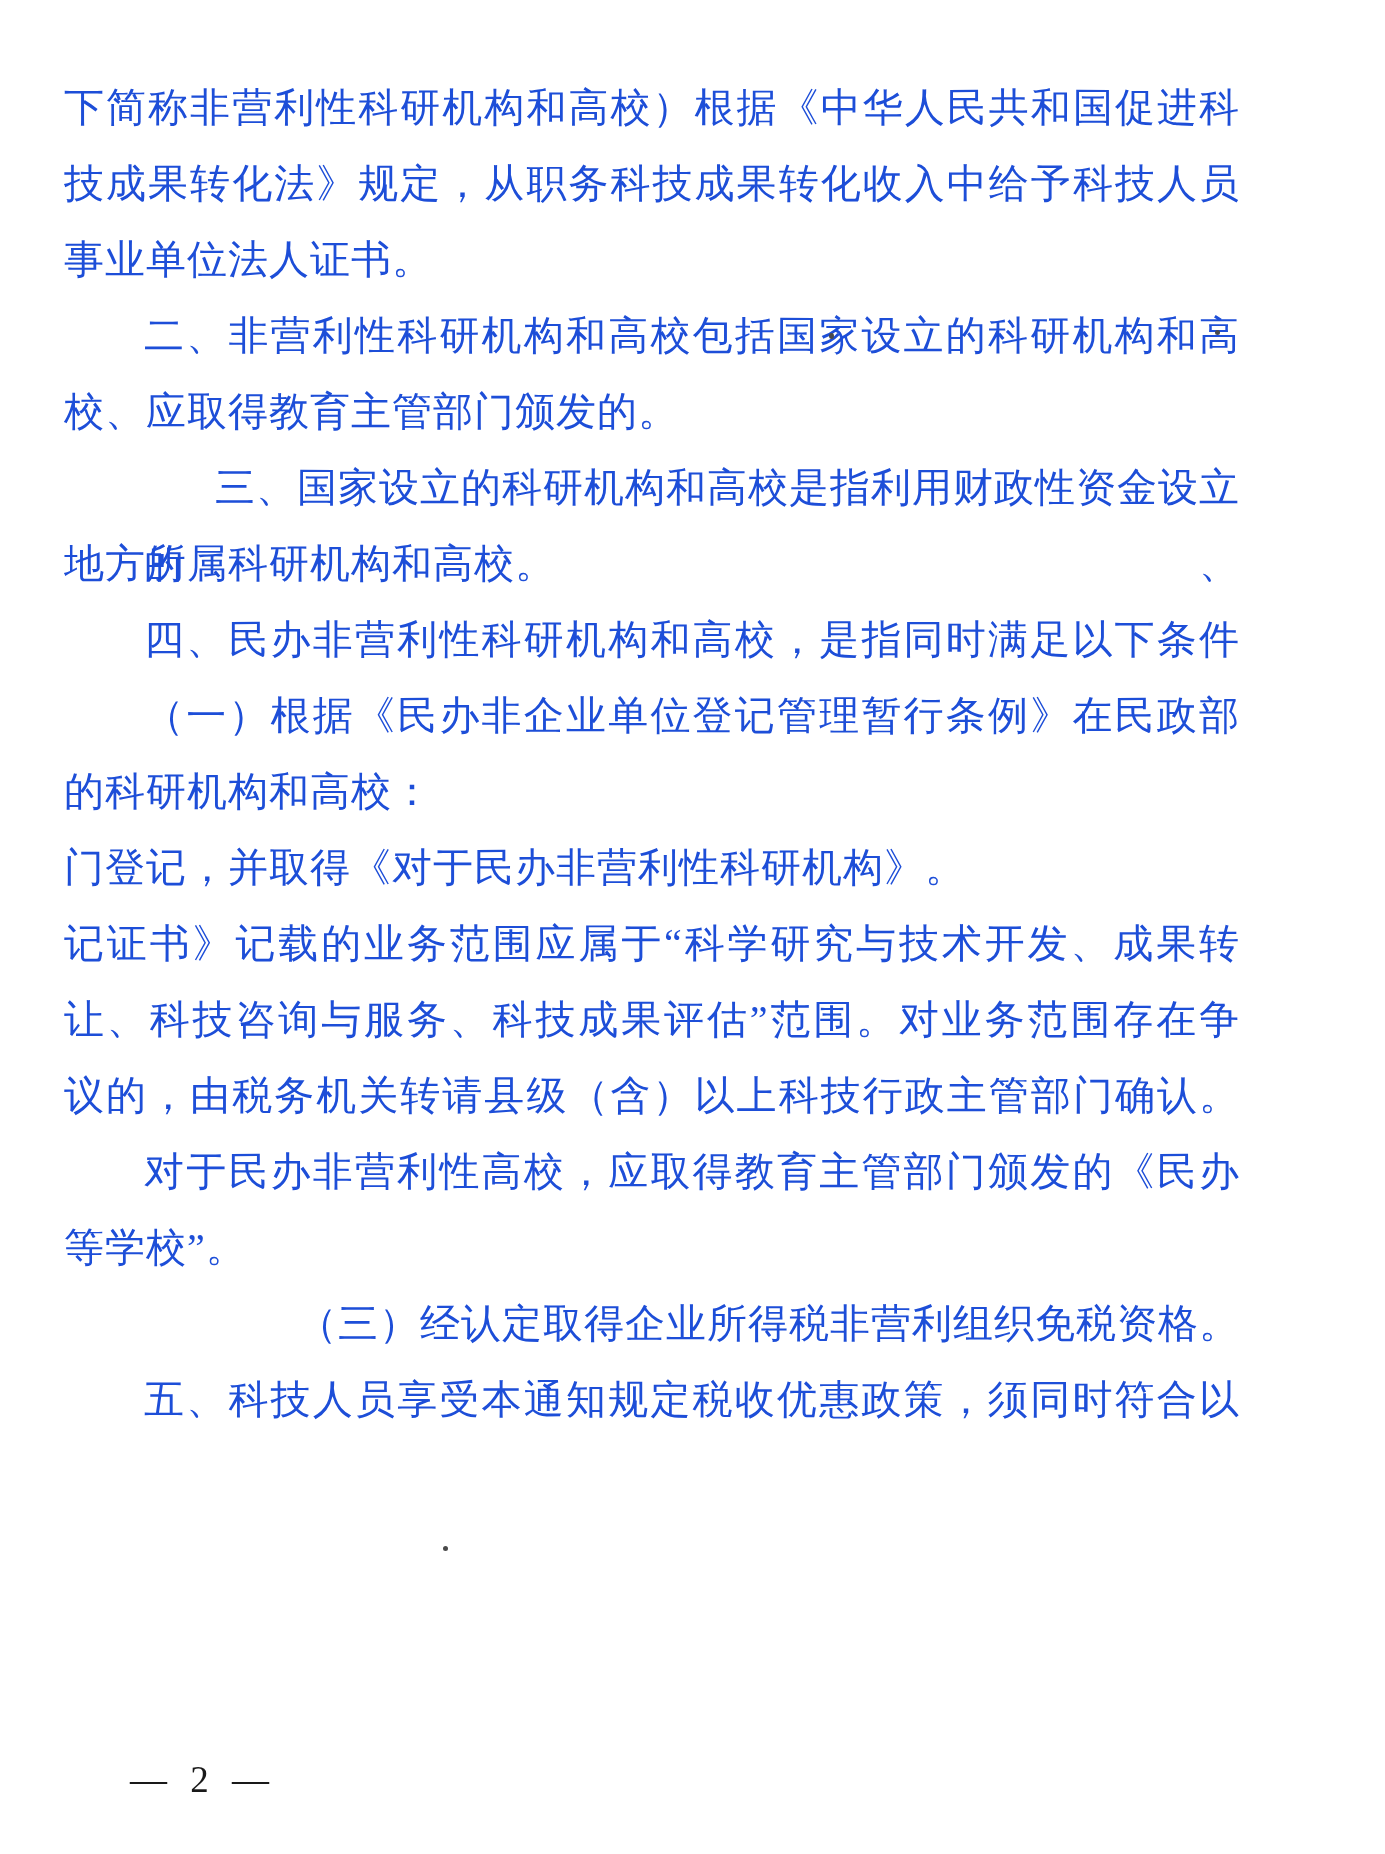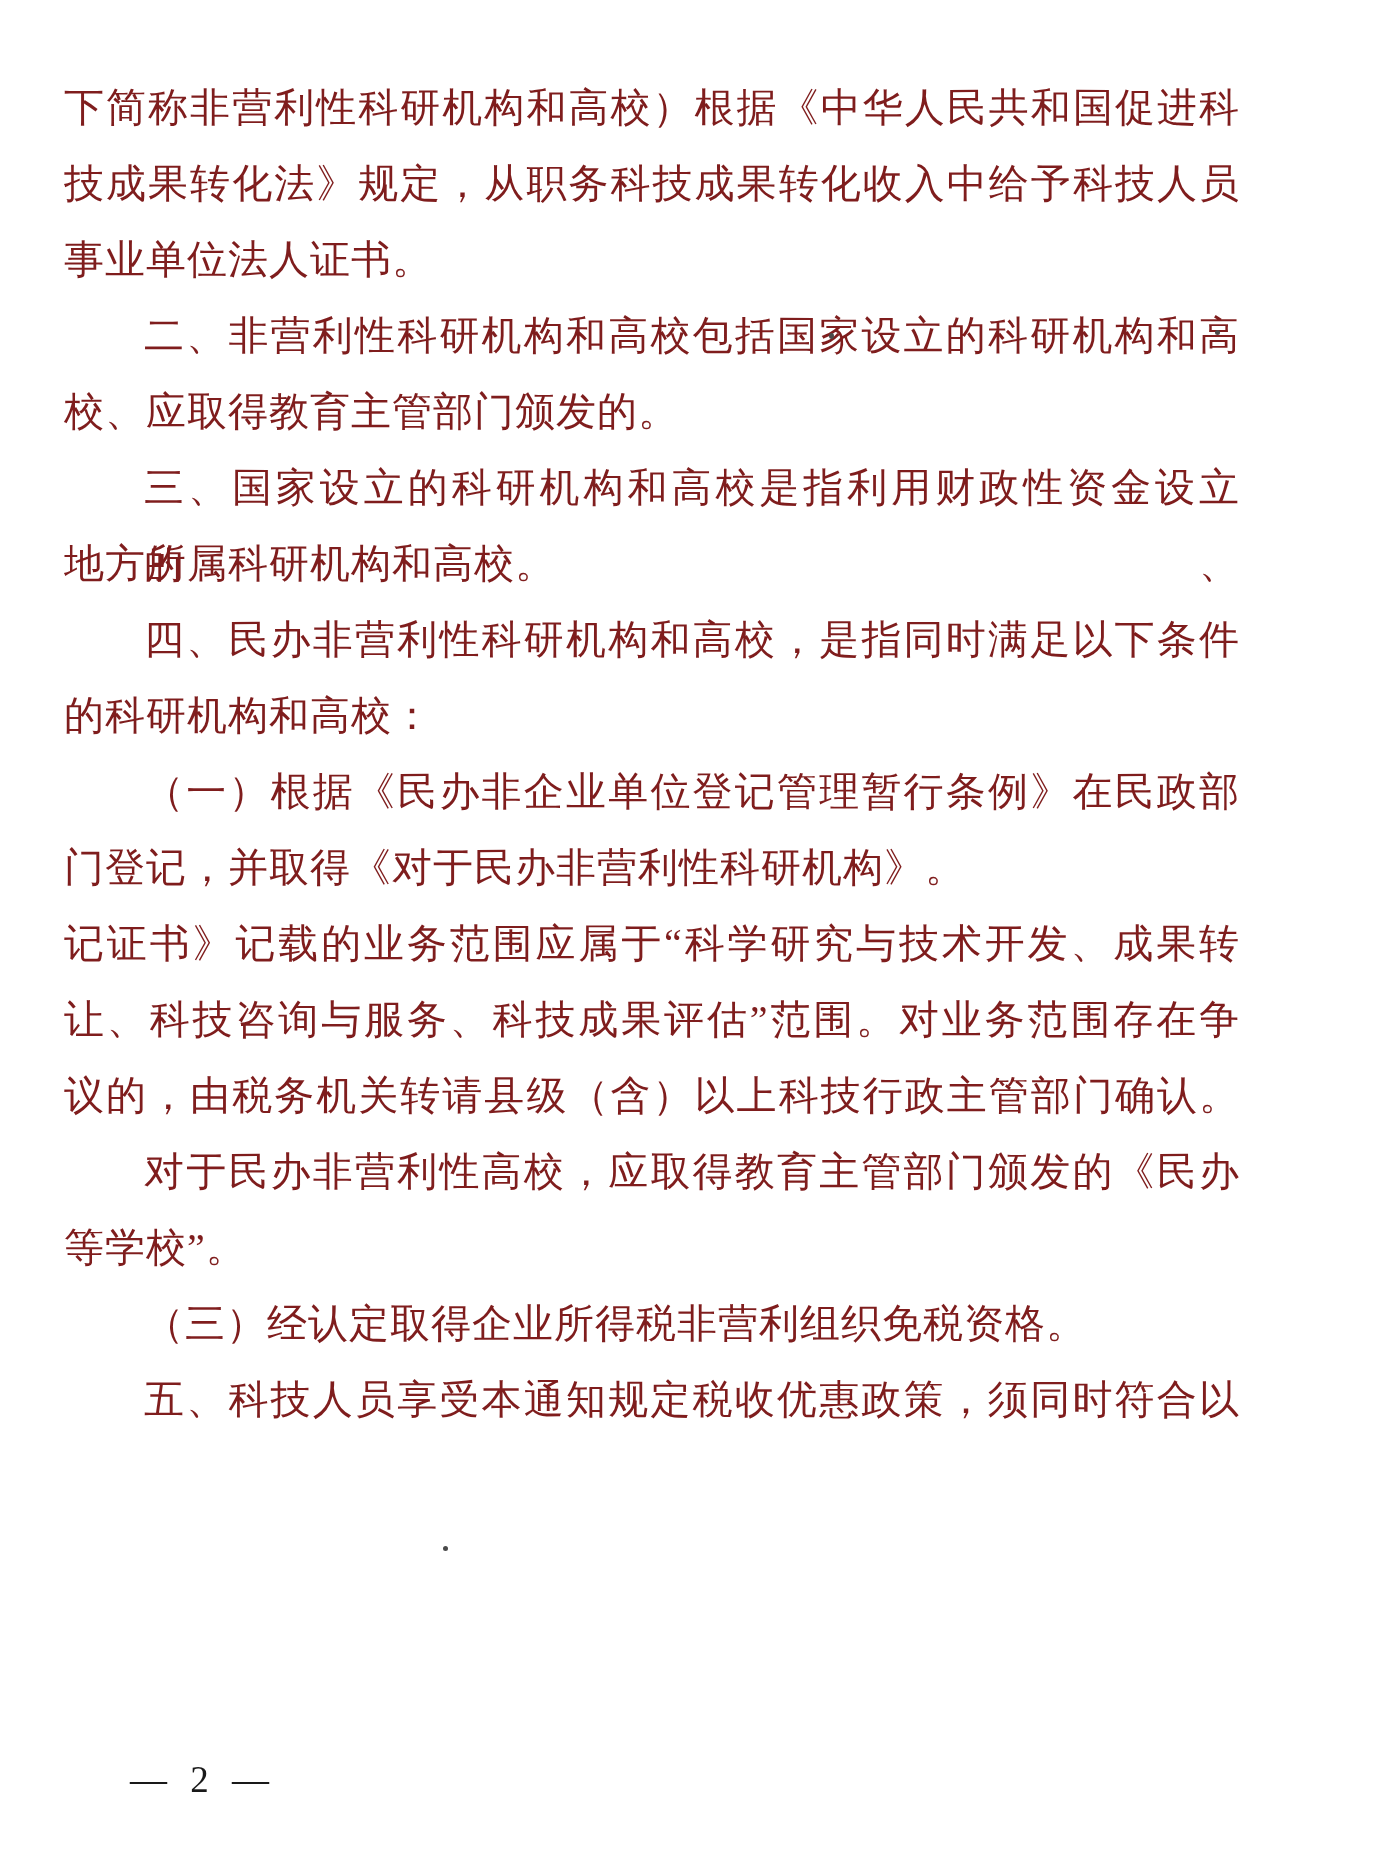--- a/index.html
+++ b/index.html
@@ -11,40 +11,41 @@
     height: 1854px;
     background: #ffffff;
     position: relative;
     overflow: hidden;
   }
   .page {
     position: absolute;
     left: 64px;
     top: 70px;
     width: 1176px;
-    color: #7f1d1d;
+    color: #1d4ed8;
     font-family: "Liberation Serif", "DejaVu Serif", serif;
   }
   .line {
     font-size: 40px;
     height: 76px;
     line-height: 76px;
     letter-spacing: 1px;
     white-space: nowrap;
   }
   
   .line.j {
     white-space: normal;
     text-align: justify;
     text-align-last: justify;
     text-justify: inter-character;
   }
   
   .line.ind {
     padding-left: 80px;
+    text-align: right;
   }
   .footer {
     position: absolute;
     left: 130px;
     top: 1758px;
     font-family: "Liberation Serif", "DejaVu Serif", serif;
     font-size: 37px;
     line-height: 44px;
     letter-spacing: 7px;
     color: #191919;
@@ -64,22 +65,22 @@
 
 <div class="page">
   <div class="line j">下简称非营利性科研机构和高校）根据《中华人民共和国促进科</div>
   <div class="line j">技成果转化法》规定，从职务科技成果转化收入中给予科技人员</div>
   <div class="line">事业单位法人证书。</div>
   <div class="line j ind">二、非营利性科研机构和高校包括国家设立的科研机构和高</div>
   <div class="line">校、应取得教育主管部门颁发的。</div>
   <div class="line j ind">三、国家设立的科研机构和高校是指利用财政性资金设立的、</div>
   <div class="line">地方所属科研机构和高校。</div>
   <div class="line j ind">四、民办非营利性科研机构和高校，是指同时满足以下条件</div>
+  <div class="line j ind">（一）根据《民办非企业单位登记管理暂行条例》在民政部</div>
   <div class="line">的科研机构和高校：</div>
-  <div class="line j ind">（一）根据《民办非企业单位登记管理暂行条例》在民政部</div>
   <div class="line">门登记，并取得《对于民办非营利性科研机构》。</div>
   <div class="line j">记证书》记载的业务范围应属于“科学研究与技术开发、成果转</div>
   <div class="line j">让、科技咨询与服务、科技成果评估”范围。对业务范围存在争</div>
   <div class="line j">议的，由税务机关转请县级（含）以上科技行政主管部门确认。</div>
   <div class="line j ind">对于民办非营利性高校，应取得教育主管部门颁发的《民办</div>
   <div class="line">等学校”。</div>
   <div class="line ind">（三）经认定取得企业所得税非营利组织免税资格。</div>
   <div class="line j ind">五、科技人员享受本通知规定税收优惠政策，须同时符合以</div>
 </div>
 

